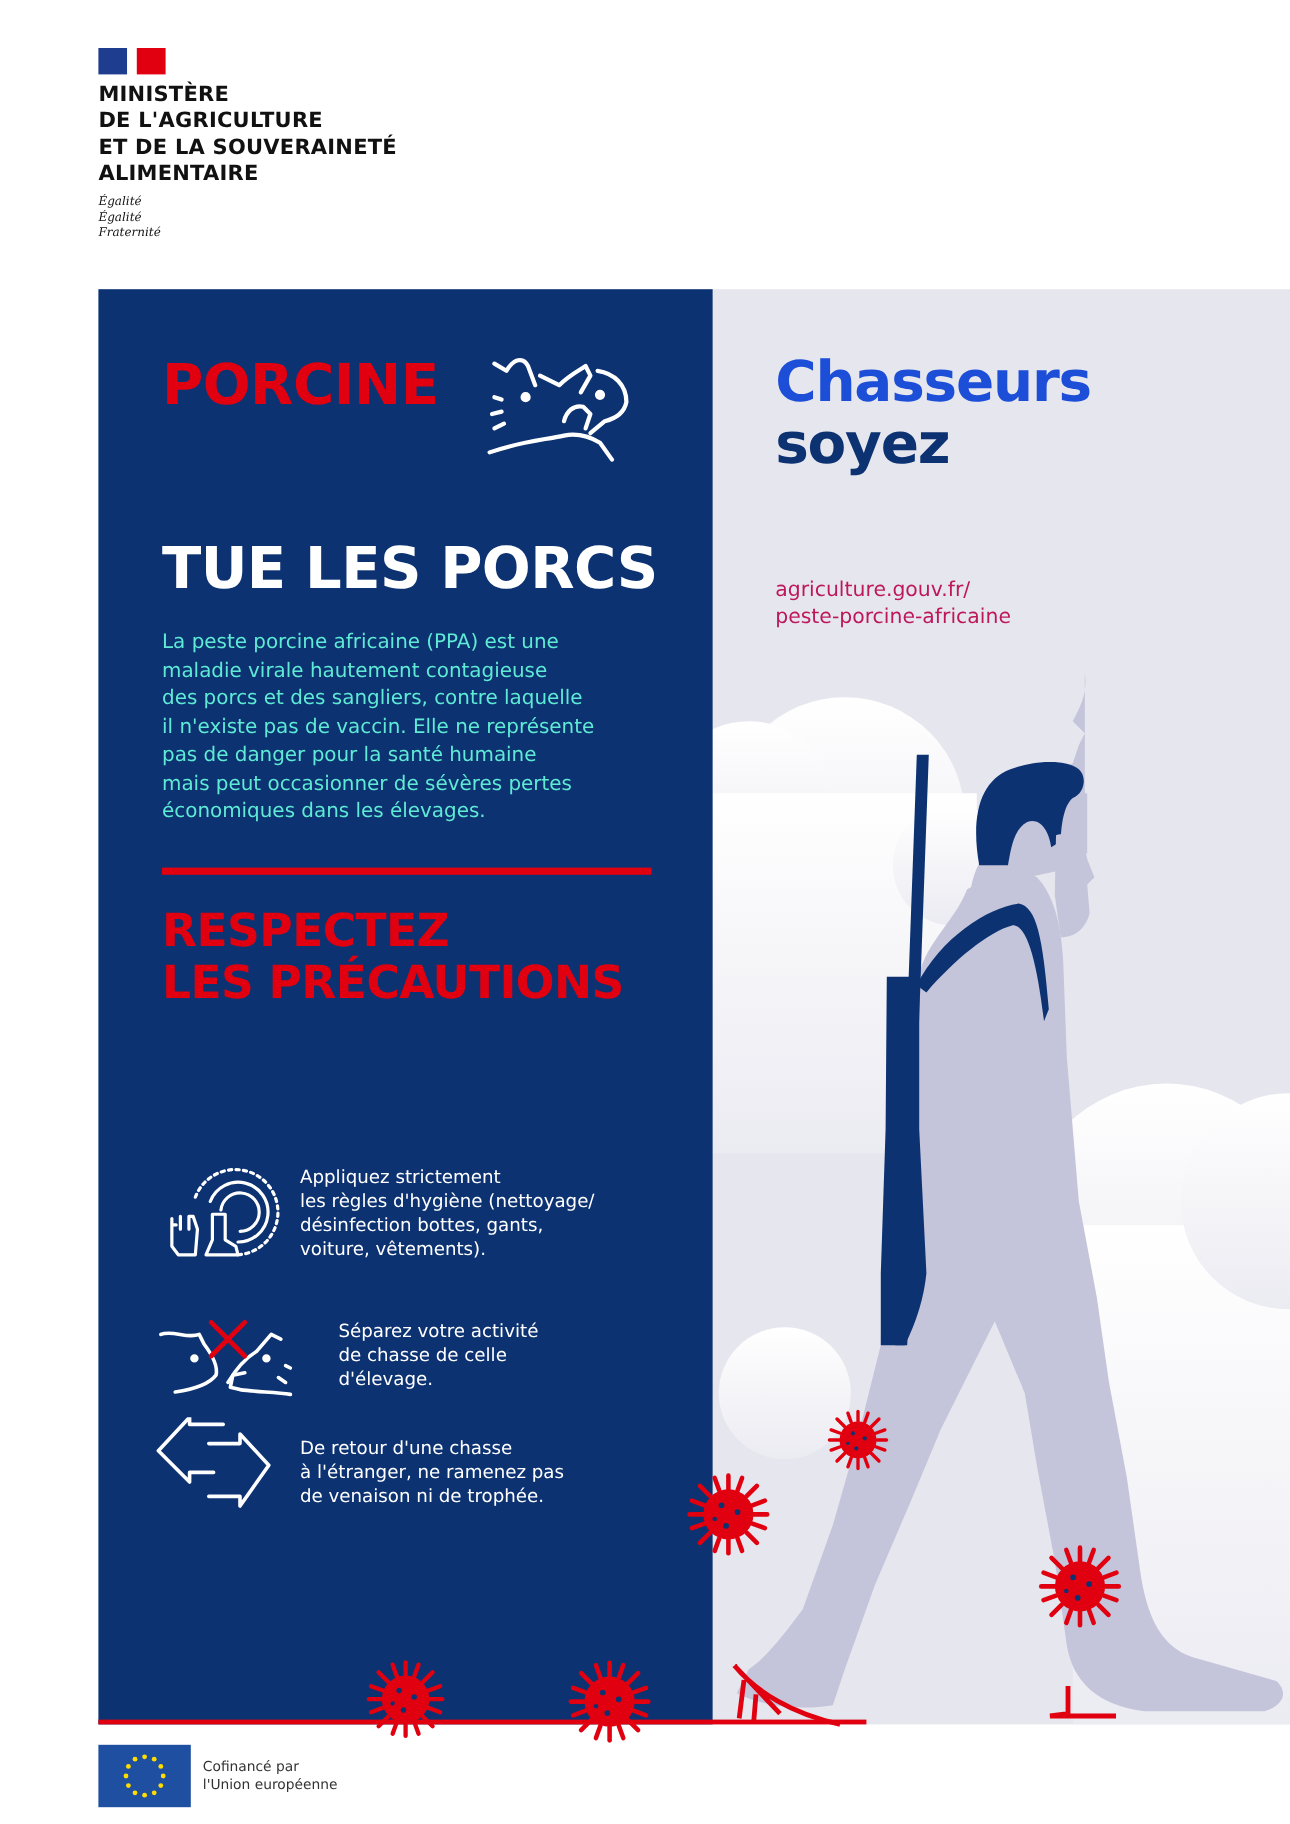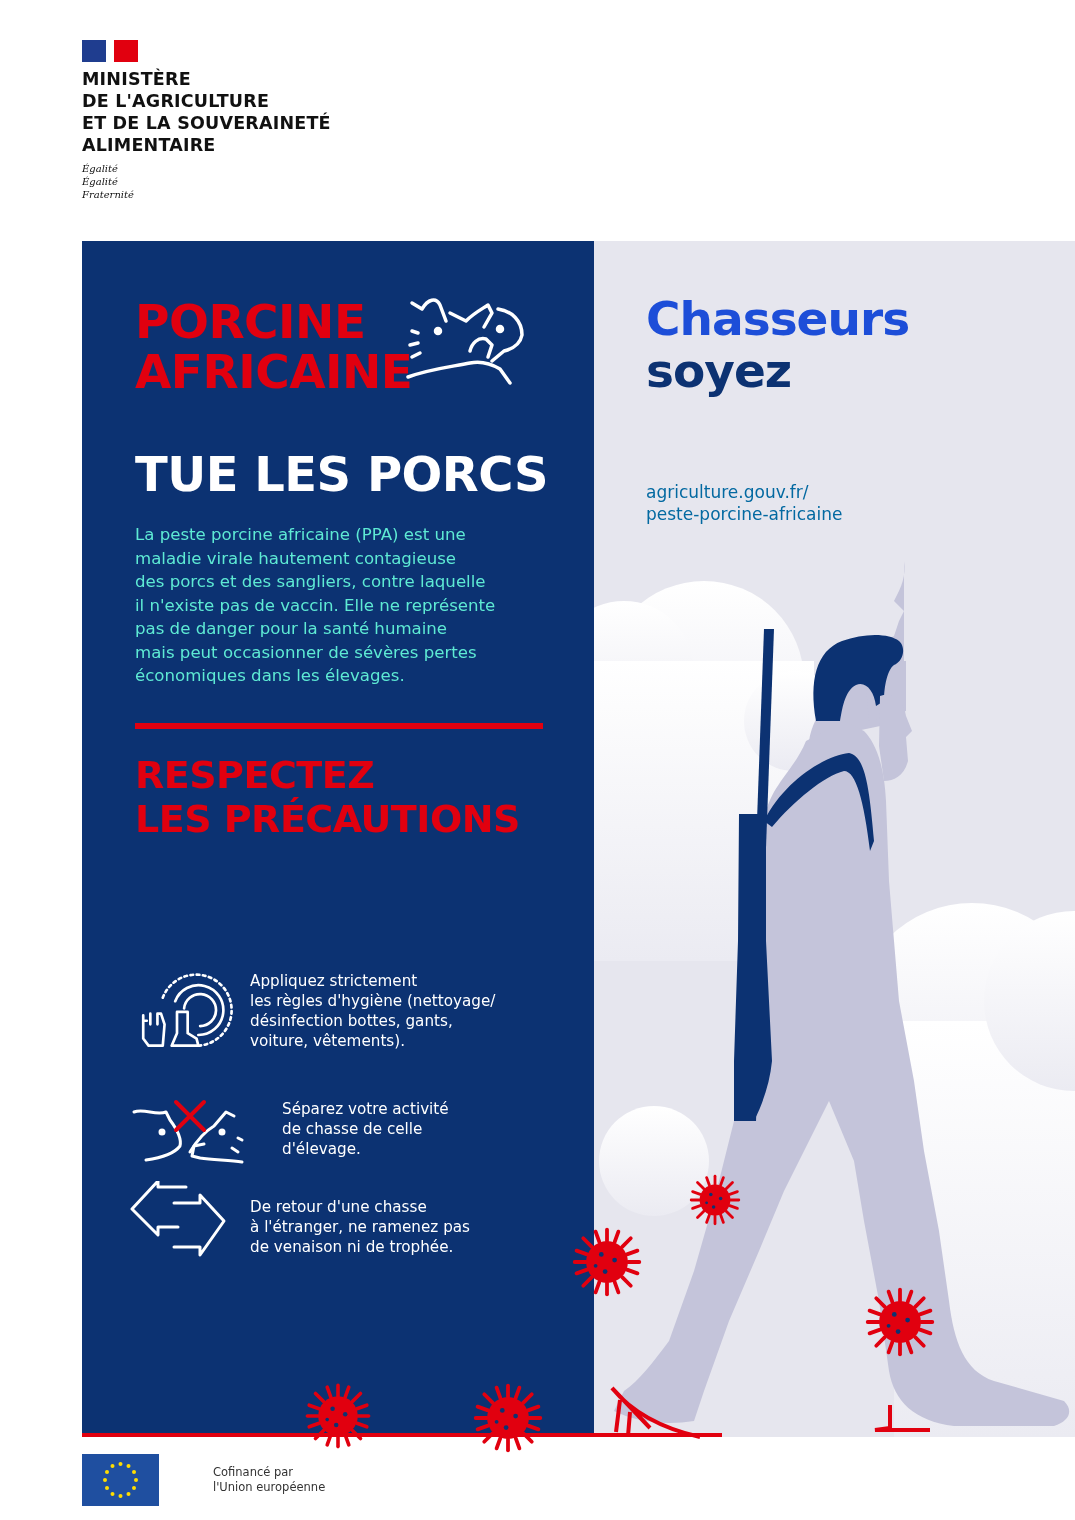--- a/index.html
+++ b/index.html
@@ -23,26 +23,26 @@
   .divider { position:absolute; left:53px; top:482px; width:408px; height:6px; background:#e1000f; }
   .subtitle { position:absolute; left:53px; top:512px; font-family:"DejaVu Sans", sans-serif; font-weight:bold; font-size:38px; line-height:44px; color:#e1000f; letter-spacing:-0.5px; }
 
   .tip { position:absolute; left:48px; display:flex; align-items:flex-start; }
   .tip .icon { width:110px; height:80px; flex:none; }
   .tip .txt { color:#fff; font-family:"DejaVu Sans", sans-serif; font-size:15.2px; line-height:20px; white-space:pre-line; }
 
   .right-title { position:absolute; left:52px; top:52px; font-family:"DejaVu Sans", sans-serif; font-weight:bold; font-size:47px; line-height:52px; letter-spacing:-1px; }
   .right-title .red { color:#1d4ed8; display:block; }
   .right-title .blue { color:#0c3272; display:block; }
-  .url { position:absolute; left:52px; top:240px; color:#0369a1; font-family:"DejaVu Sans", sans-serif; font-size:17px; line-height:22px; white-space:pre-line; }
+  .url { position:absolute; left:52px; top:240px; color:#be185d; font-family:"DejaVu Sans", sans-serif; font-size:17px; line-height:22px; white-space:pre-line; }
 
   .illustration { position:absolute; left:0; top:0; width:481px; height:1196px; }
   .virus-layer { position:absolute; left:0; top:0; width:1075px; height:1520px; pointer-events:none; }
 
-  .eu { position:absolute; left:82px; top:1454px; display:flex; align-items:center;gap:44px; }
+  .eu { position:absolute; left:82px; top:1454px; display:flex; align-items:center; }
   .eu-flag { width:77px; height:52px; background:#1f4fa0; position:relative; }
   .eu-text { margin-left:10px; font-family:"DejaVu Sans", sans-serif; font-size:11.5px; line-height:15px; color:#333; white-space:pre-line; }
 </style>
 </head>
 <body>
 
 <div class="logo">
   <div class="flag">
     <div class="b"></div>
       <div class="w"></div>
@@ -57,21 +57,20 @@
   <div class="motto">
     <div>Égalité</div>
     <div>Égalité</div>
     <div>Fraternité</div>
   </div>
 </div>
 
 <div class="panel-left">
   <div class="title-red">
     <div>PORCINE</div>
-    <div>AFRICAINE</div>
   </div>
   <svg class="boar-head" viewBox="0 0 140 100" fill="none" stroke="#fff" stroke-width="3.5" stroke-linecap="round" stroke-linejoin="round">
     <path d="M12 12 L22 18 M22 18 C28 8 36 6 40 14 L46 30"></path>
     <path d="M50 22 L66 30 C74 22 82 18 88 14 L92 22 L84 36"></path>
     <path d="M98 18 C112 20 122 30 122 44 C120 54 112 58 104 60 L92 70"></path>
     <path d="M70 60 C72 52 78 46 86 48 L92 54 L88 66"></path>
     <path d="M8 86 C30 78 50 76 70 72 C80 70 90 72 100 78 L110 92"></path>
     <circle cx="38" cy="40" r="2.5" fill="#fff"></circle>
     <circle cx="100" cy="38" r="2.5" fill="#fff"></circle>
     <path d="M12 40 L18 42 M10 54 L18 52 M12 66 L20 62"></path>

